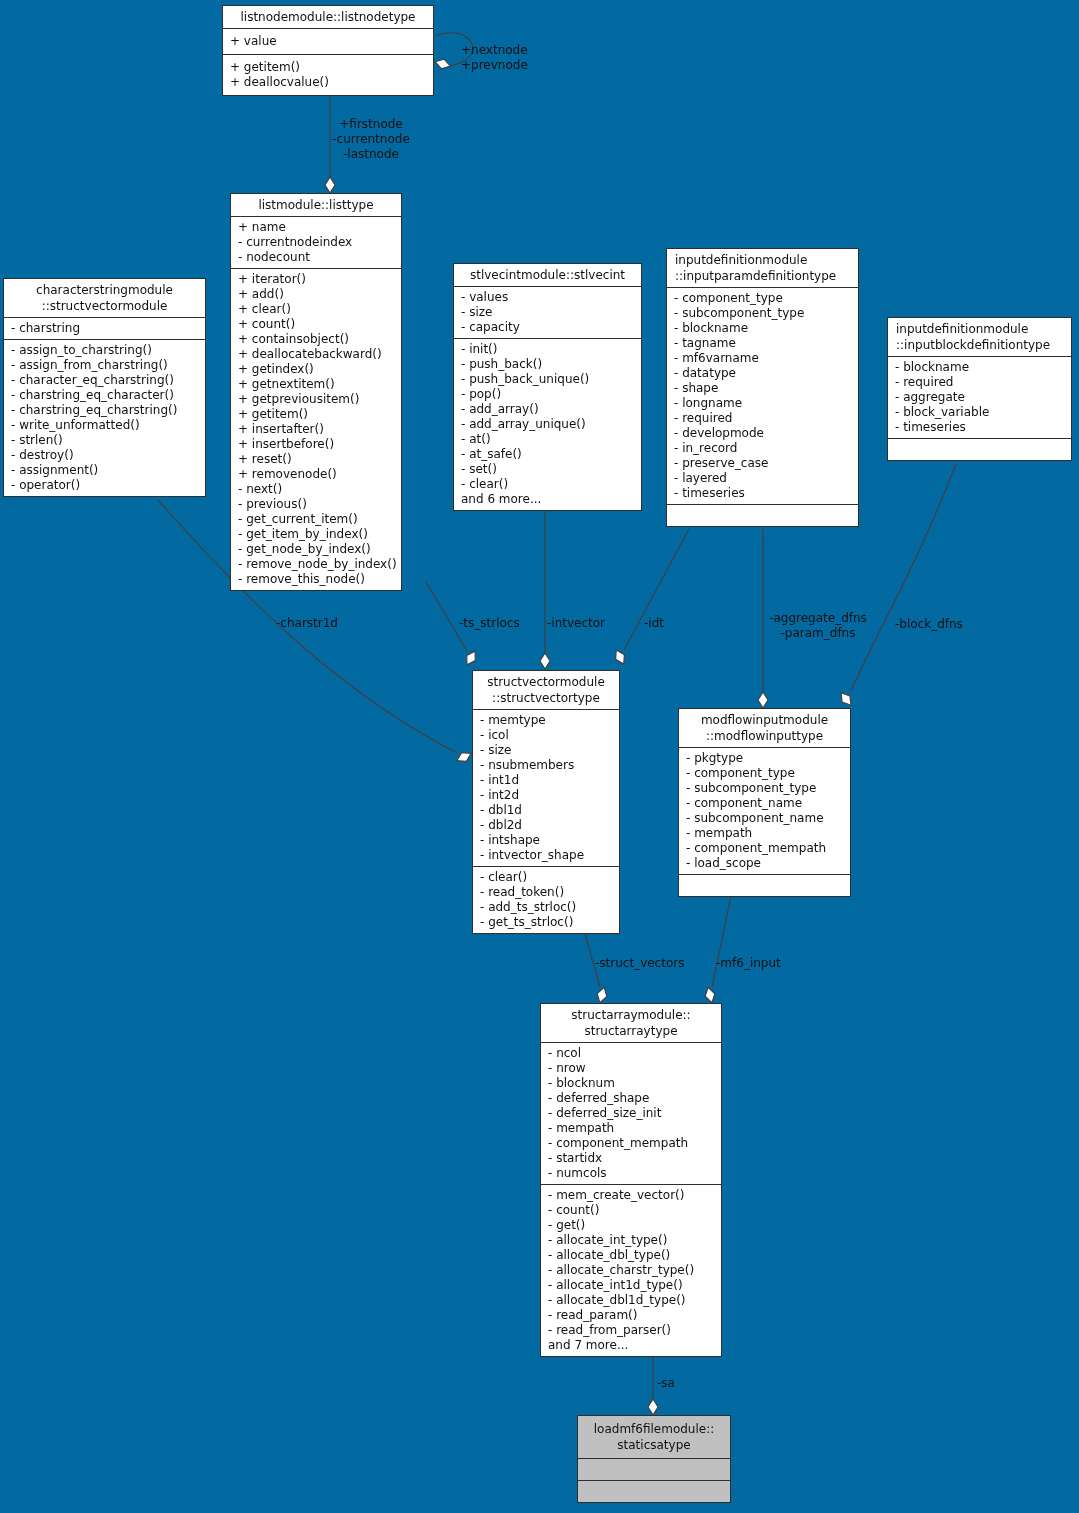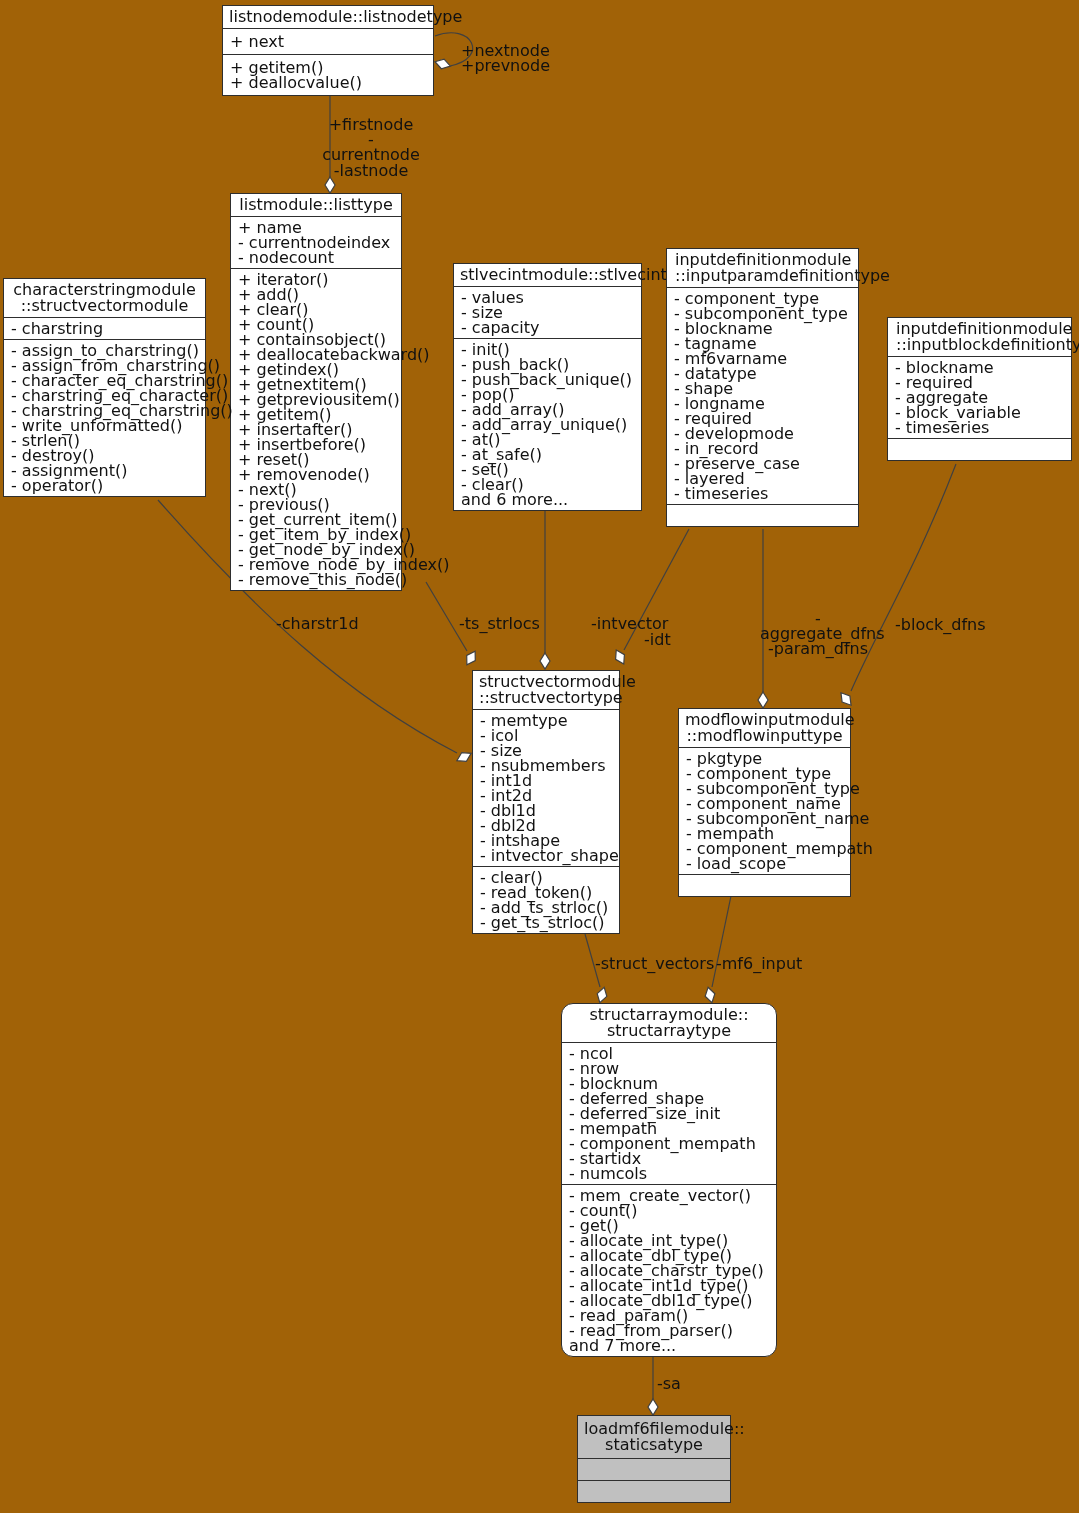--- a/index.html
+++ b/index.html
@@ -1,22 +1,22 @@
 <!DOCTYPE html>
 <html><head>
 <meta charset="utf-8">
 <style>
   html, body { margin: 0; padding: 0; background: #ffffff; }
   #canvas {
     position: relative;
     width: 1079px;
     height: 1513px;
-    background: #a16207;
+    background: #0369a1;
     font-family: "DejaVu Sans", "Liberation Sans", sans-serif;
-    font-size: 16px;
+    font-size: 12px;
     color: #111111;
     overflow: hidden;
   }
   #edge-layer {
     position: absolute;
     left: 0; top: 0;
     z-index: 0;
   }
   #edge-layer path { fill: none; stroke: #404040; stroke-width: 1.2; }
   #edge-layer polygon { fill: #ffffff; stroke: #404040; stroke-width: 1.2; }
@@ -48,39 +48,39 @@
   
   #box-listnode      { left: 222px; top: 5px;    width: 212px; }
   #box-listnode ul.uml-section { padding: 5px 7px; }
   #box-listtype      { left: 230px; top: 193px;  width: 172px; }
   #box-charstring    { left: 3px;   top: 278px;  width: 203px; }
   #box-stlvecint     { left: 453px; top: 263px;  width: 189px; }
   #box-inputparam    { left: 666px; top: 248px;  width: 193px; }
   #box-inputblock    { left: 887px; top: 317px;  width: 185px; }
   #box-structvector  { left: 472px; top: 670px;  width: 148px; }
   #box-modflowinput  { left: 678px; top: 708px;  width: 173px; }
-  #box-structarray   { left: 561px; top: 1003px; width: 216px; border-radius: 12px; }
+  #box-structarray   { left: 540px; top: 1003px; width: 182px; }
   #box-staticsa      { left: 577px; top: 1415px; width: 154px; background: #c0c0c0; }
   #box-staticsa .uml-title { padding: 5px 6px; }
   #box-inputparam .uml-title, #box-inputblock .uml-title { text-align: left; padding-left: 8px; }
 
   .edge-label {
     position: absolute;
     z-index: 2;
     white-space: pre-line;
     line-height: 15.2px;
   }
   .edge-label.center { text-align: center; }
 
   #lbl-nextprev      { left: 461px; top: 43px; }
   #lbl-firstnode     { left: 322px; top: 117px; width: 98px; }
   #lbl-charstr1d     { left: 276px; top: 616px; }
   #lbl-ts-strlocs    { left: 459px; top: 616px; }
-  #lbl-intvector     { left: 547px; top: 616px; padding-left: 44px; }
-  #lbl-idt           { left: 644px; top: 616px; margin-top: 16px; }
+  #lbl-intvector     { left: 547px; top: 616px; }
+  #lbl-idt           { left: 644px; top: 616px; }
   #lbl-aggregate     { left: 760px; top: 611px; width: 116px; }
   #lbl-block-dfns    { left: 895px; top: 617px; }
   #lbl-struct-vectors{ left: 595px; top: 956px; }
   #lbl-mf6-input     { left: 716px; top: 956px; }
   #lbl-sa            { left: 657px; top: 1376px; }
 </style>
 </head>
 <body>
 
 <div id="canvas">
@@ -139,21 +139,21 @@
 
     <g>
       <path d="M653,1352 L653,1399"></path>
       <polygon points="0,-8 5,0 0,8 -5,0" transform="translate(653,1407)"></polygon>
     </g>
   </svg>
 
   <div class="uml-box" id="box-listnode">
     <div class="uml-title">listnodemodule::listnodetype</div>
     <ul class="uml-section attrs">
-        <li>+ next</li>
+        <li>+ value</li>
       </ul>
     <ul class="uml-section methods">
         <li>+ getitem()</li>
         <li>+ deallocvalue()</li>
       </ul>
   </div>
 
   <div class="uml-box" id="box-listtype">
     <div class="uml-title">listmodule::listtype</div>
     <ul class="uml-section attrs">

